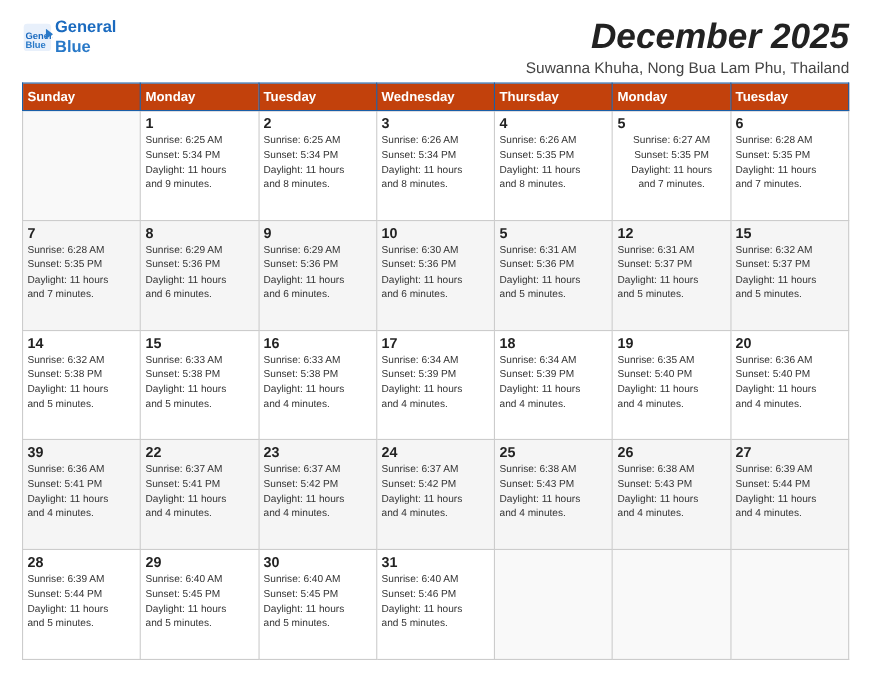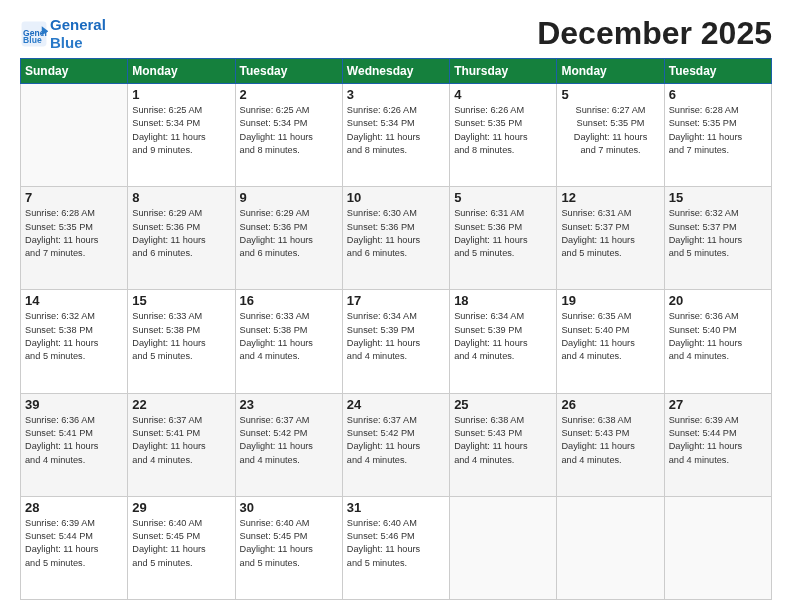--- a/index.html
+++ b/index.html
@@ -43,35 +43,36 @@
       margin-right: 2px;
     }
     .title-block {
       text-align: right;
     }
     .month-title {
       font-size: 32px;
       font-weight: bold;
       color: #222;
       line-height: 1.1;
+      font-style: italic;
     }
     .subtitle {
       font-size: 14px;
       color: #444;
       margin-top: 2px;
     }
     .calendar {
       flex: 1;
       border: 1px solid #ccc;
       border-collapse: collapse;
       width: 100%;
       table-layout: fixed;
     }
     .calendar th {
-      background-color: #15803d;
+      background-color: #c2410c;
       color: #fff;
       font-size: 12px;
       font-weight: bold;
       padding: 5px 4px;
       text-align: left;
       border: 1px solid #1a5fa8;
     }
     .calendar td {
       border: 1px solid #ccc;
       vertical-align: top;
@@ -112,20 +113,21 @@
         <polygon points="28,8 36,14 28,20" fill="#2979c8"></polygon>
       </svg>
       <div>
         <div class="logo-text">
           <span>General</span><br><span style="color:#2979c8">Blue</span>
         </div>
       </div>
     </div>
     <div class="title-block">
       <div class="month-title">December 2025</div>
+      <div class="subtitle">Suwanna Khuha, Nong Bua Lam Phu, Thailand</div>
     </div>
   </div>
 
   <table class="calendar">
     <thead>
       <tr>
         <th>Sunday</th>
         <th>Monday</th>
         <th>Tuesday</th>
         <th>Wednesday</th>

